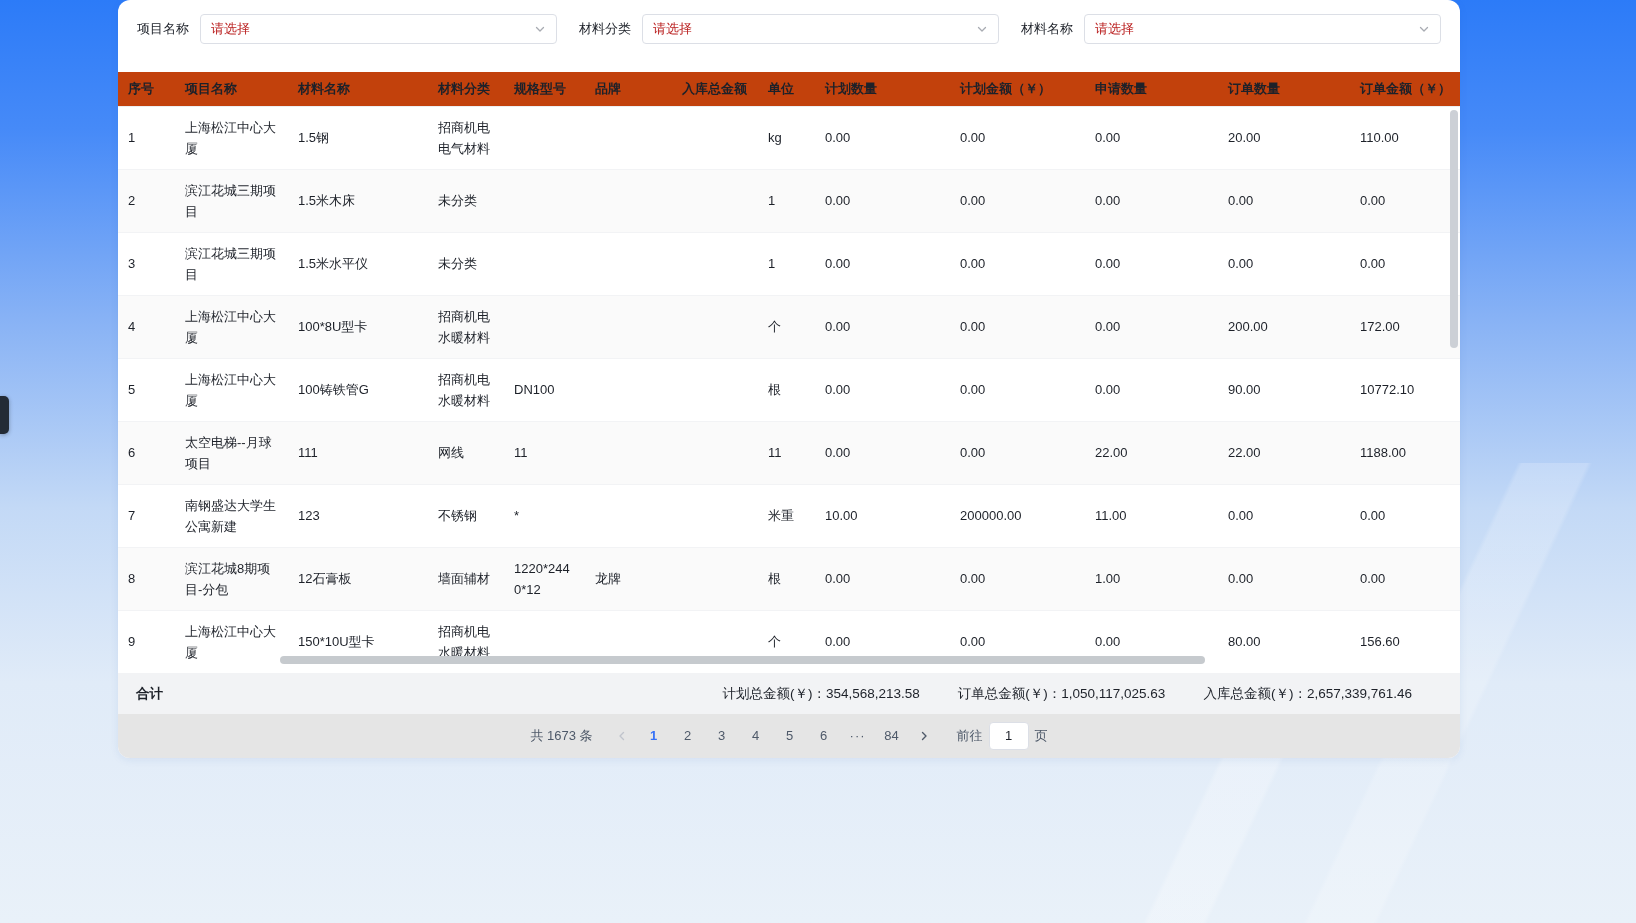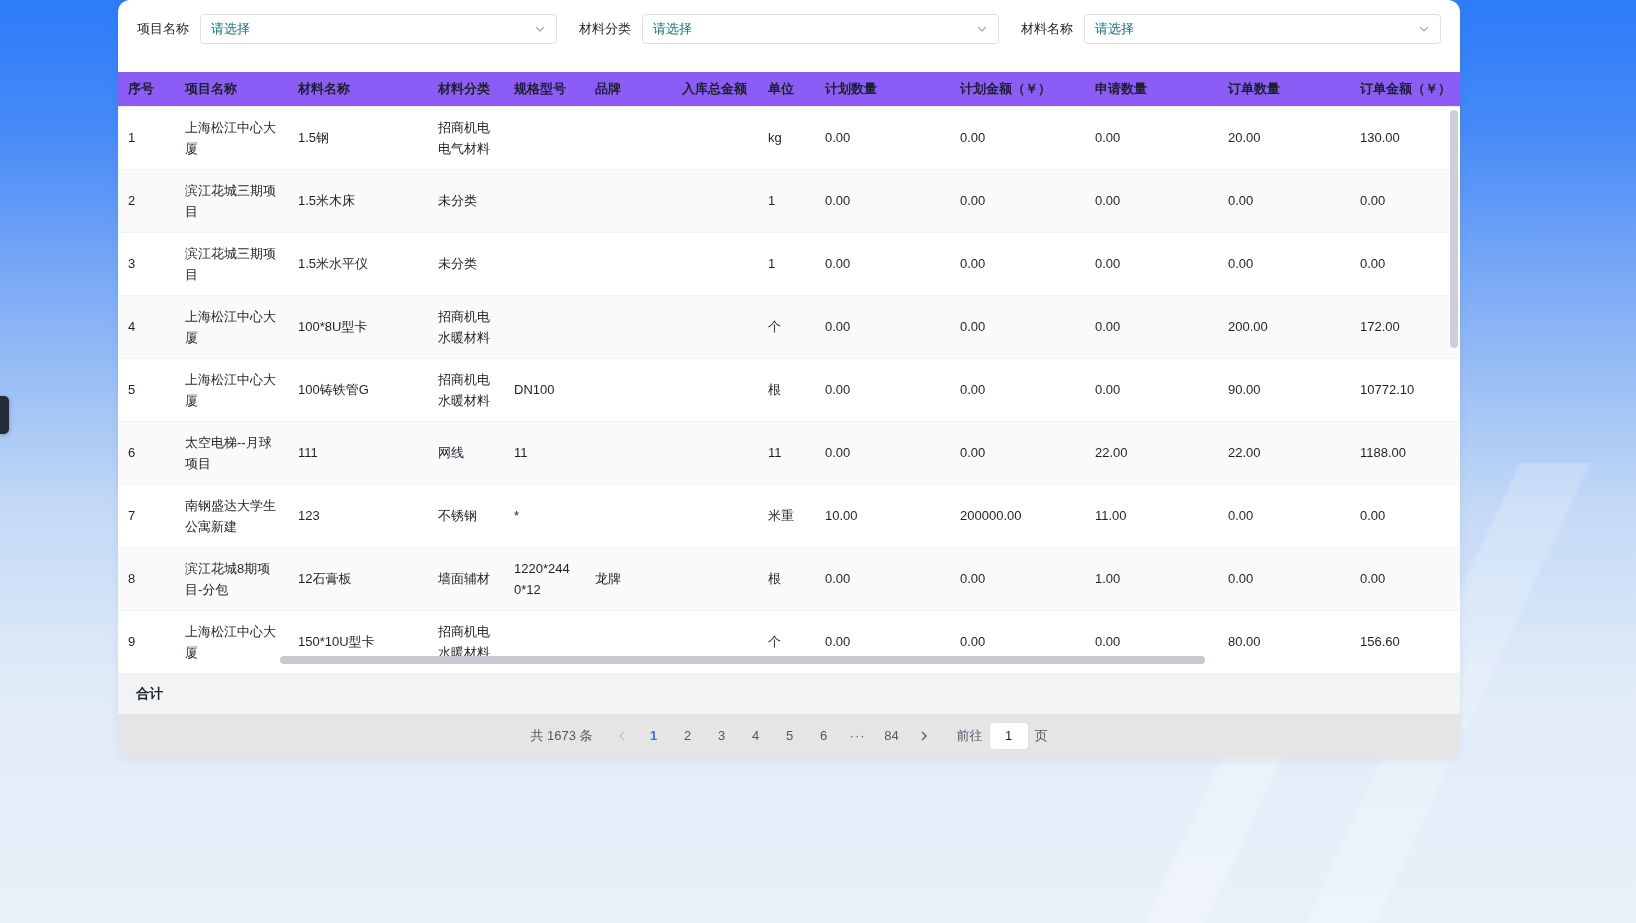--- a/index.html
+++ b/index.html
@@ -21,28 +21,28 @@
   .title{ color:#fff; font-size:17px; font-weight:700; letter-spacing:.5px; }
   .export-btn{ display:flex; align-items:center; gap:7px; background:#fff; border:none; border-radius:6px;
     height:32px; padding:0 15px; font-size:13px; color:#1d2129; cursor:pointer; font-family:inherit; }
   .card{ background:#fff; border-radius:12px; overflow:hidden; box-shadow:0 2px 8px rgba(30,80,160,.08); }
   .filters{ padding:14px 19px 28px; }
   .filter-row{ display:flex; gap:22px; }
   .filter-item{ display:flex; align-items:center; gap:11px; flex:1; }
   .filter-item label{ font-size:13px; color:#1d2129; white-space:nowrap; }
   .select{ flex:1; height:30px; border:1px solid #dcdfe6; border-radius:4px; display:flex; align-items:center;
     justify-content:space-between; padding:0 10px; background:#fff; cursor:pointer; }
-  .select .ph{ color:#0f766e; font-size:13px; }
+  .select .ph{ color:#b91c1c; font-size:13px; }
   .filter-actions{ margin-top:16px; display:flex; align-items:center; gap:26px; }
   .search-btn{ width:198px; height:30px; background:#3671f6; color:#fff; border:none; border-radius:4px;
     font-size:13px; cursor:pointer; font-family:inherit; }
   .clear-link{ color:#3671f6; font-size:13px; text-decoration:none; cursor:pointer; }
   .table-zone{ position:relative; }
   .tbl{ width:100%; border-collapse:collapse; table-layout:fixed; font-size:13px; color:#1d2129; }
-  .tbl th{ background:#8b5cf6; height:34px; font-weight:600; text-align:left; padding:0 10px;
+  .tbl th{ background:#c2410c; height:34px; font-weight:600; text-align:left; padding:0 10px;
     white-space:nowrap; overflow:hidden; border-bottom:1px solid #eceef1; }
   .tbl td{ padding:10px; line-height:21px; border-bottom:1px solid #f2f3f5; vertical-align:middle;
     white-space:pre-line; word-break:break-all; }
   .tbl tbody tr:nth-child(even){ background:#fafafa; }
   .vscroll{ position:absolute; right:2px; top:38px; width:8px; height:238px; background:#ccd0d6; border-radius:4px; cursor:pointer; }
   .hscroll{ position:absolute; left:162px; bottom:10px; width:925px; height:8px; background:#c6cace; border-radius:4px; cursor:pointer; }
   .summary{ background:#f2f3f5; height:40px; display:flex; align-items:center; padding:0 48px 0 18px;
     font-size:13.5px; color:#1d2129; }
   .sum-label{ font-weight:700; }
   .sum-items{ margin-left:auto; display:flex; gap:38px; font-weight:500; }
@@ -144,21 +144,21 @@
               <td>招商机电
 电气材料</td>
               <td></td>
               <td></td>
               <td></td>
               <td>kg</td>
               <td>0.00</td>
               <td>0.00</td>
               <td>0.00</td>
               <td>20.00</td>
-              <td>130.00</td>
+              <td>110.00</td>
             </tr>
             <tr>
               <td>2</td>
               <td>滨江花城三期项目</td>
               <td>1.5米木床</td>
               <td>未分类</td>
               <td></td>
               <td></td>
               <td></td>
               <td>1</td>
@@ -277,20 +277,25 @@
               <td>156.60</td>
             </tr>
           </tbody>
       </table>
       <div class="vscroll"></div>
       <div class="hscroll"></div>
     </section>
 
     <section class="summary">
       <span class="sum-label">合计</span>
+      <div class="sum-items">
+        <span class="sum-item"><span>计划总金额(￥)：</span><span>354,568,213.58</span></span>
+        <span class="sum-item"><span>订单总金额(￥)：</span><span>1,050,117,025.63</span></span>
+        <span class="sum-item"><span>入库总金额(￥)：</span><span>2,657,339,761.46</span></span>
+      </div>
     </section>
 
     <section class="pagination">
       <span class="pg-total">共 1673 条</span>
       <button class="pg-arrow prev">
         <svg width="12" height="12" viewBox="0 0 12 12">
             <path d="M7.5 2.5 4 6l3.5 3.5" fill="none" stroke="currentColor" stroke-width="1.4" stroke-linecap="round" stroke-linejoin="round"></path>
           </svg>
       </button>
       <div class="pg-pages" id="pager-pages">

